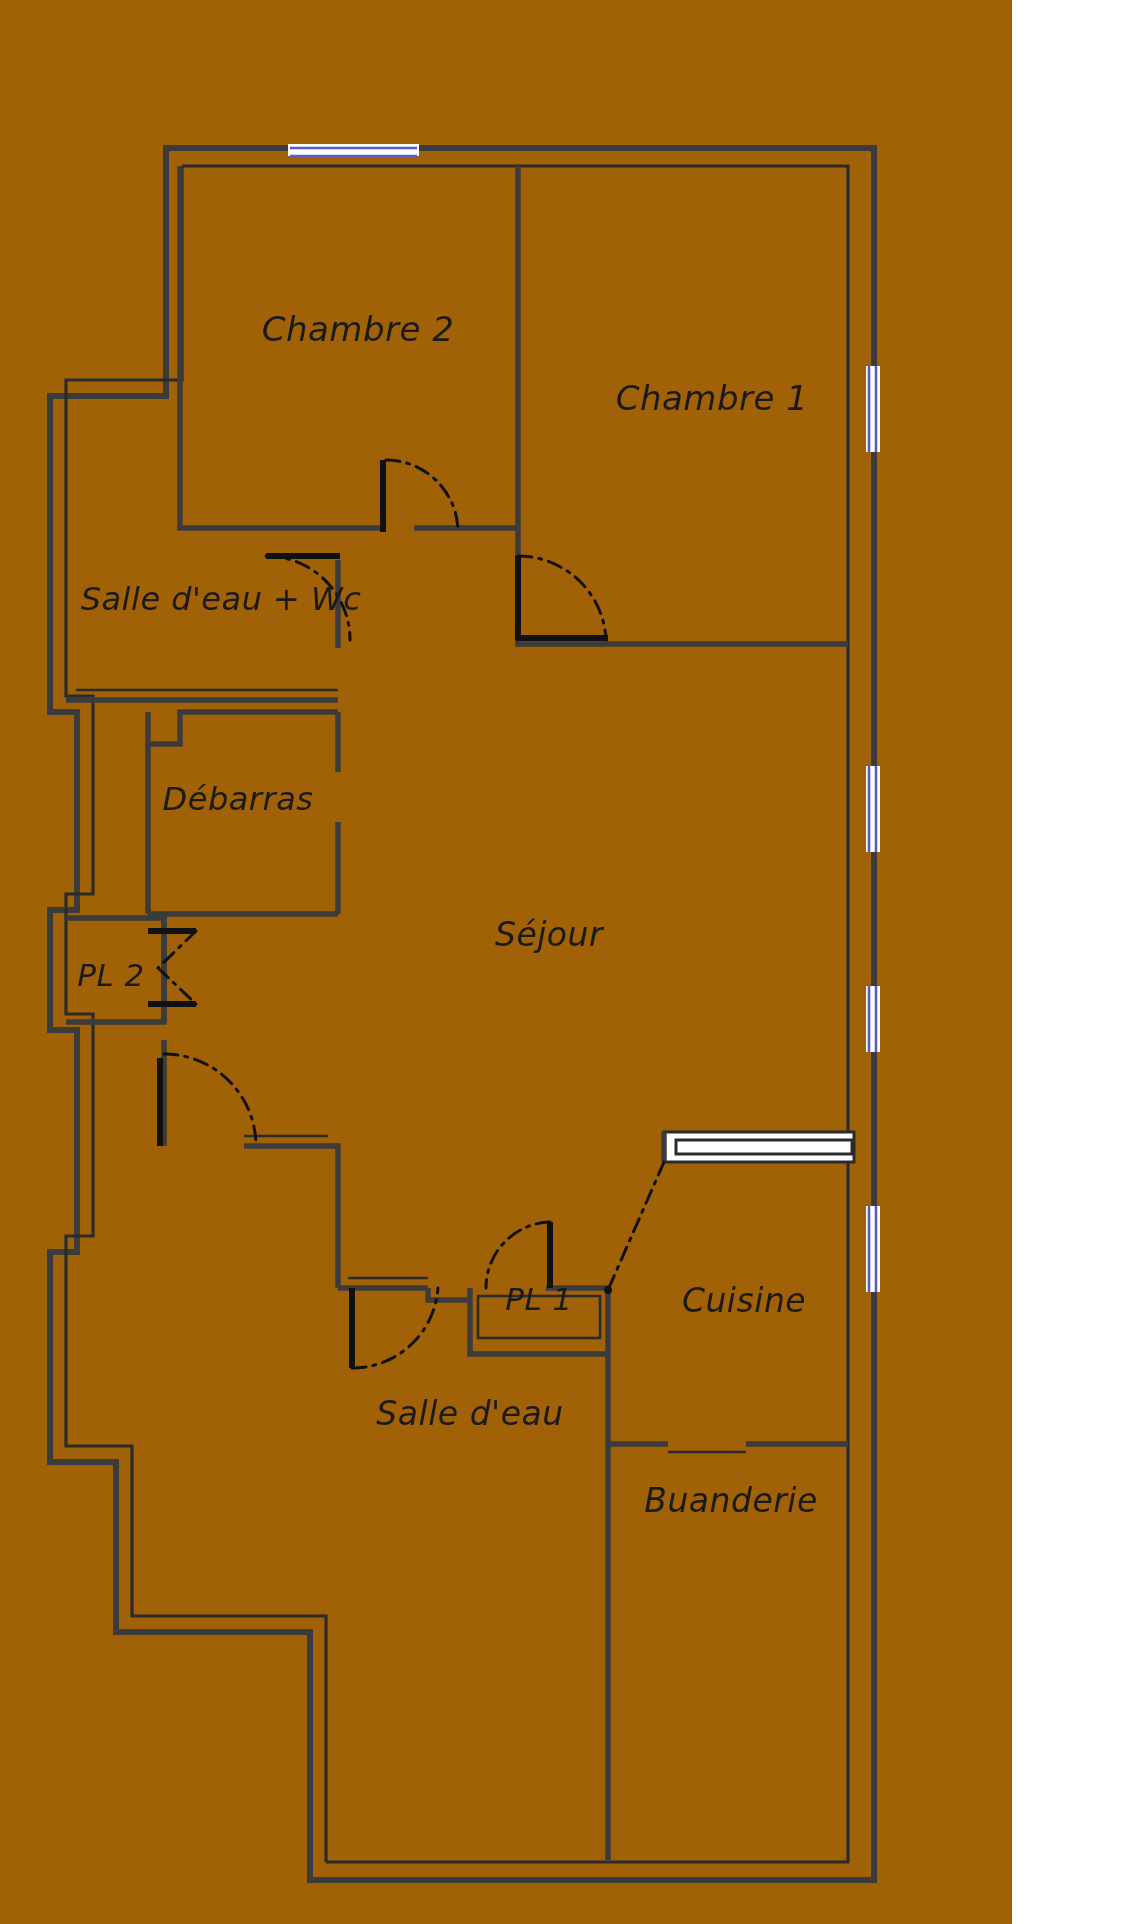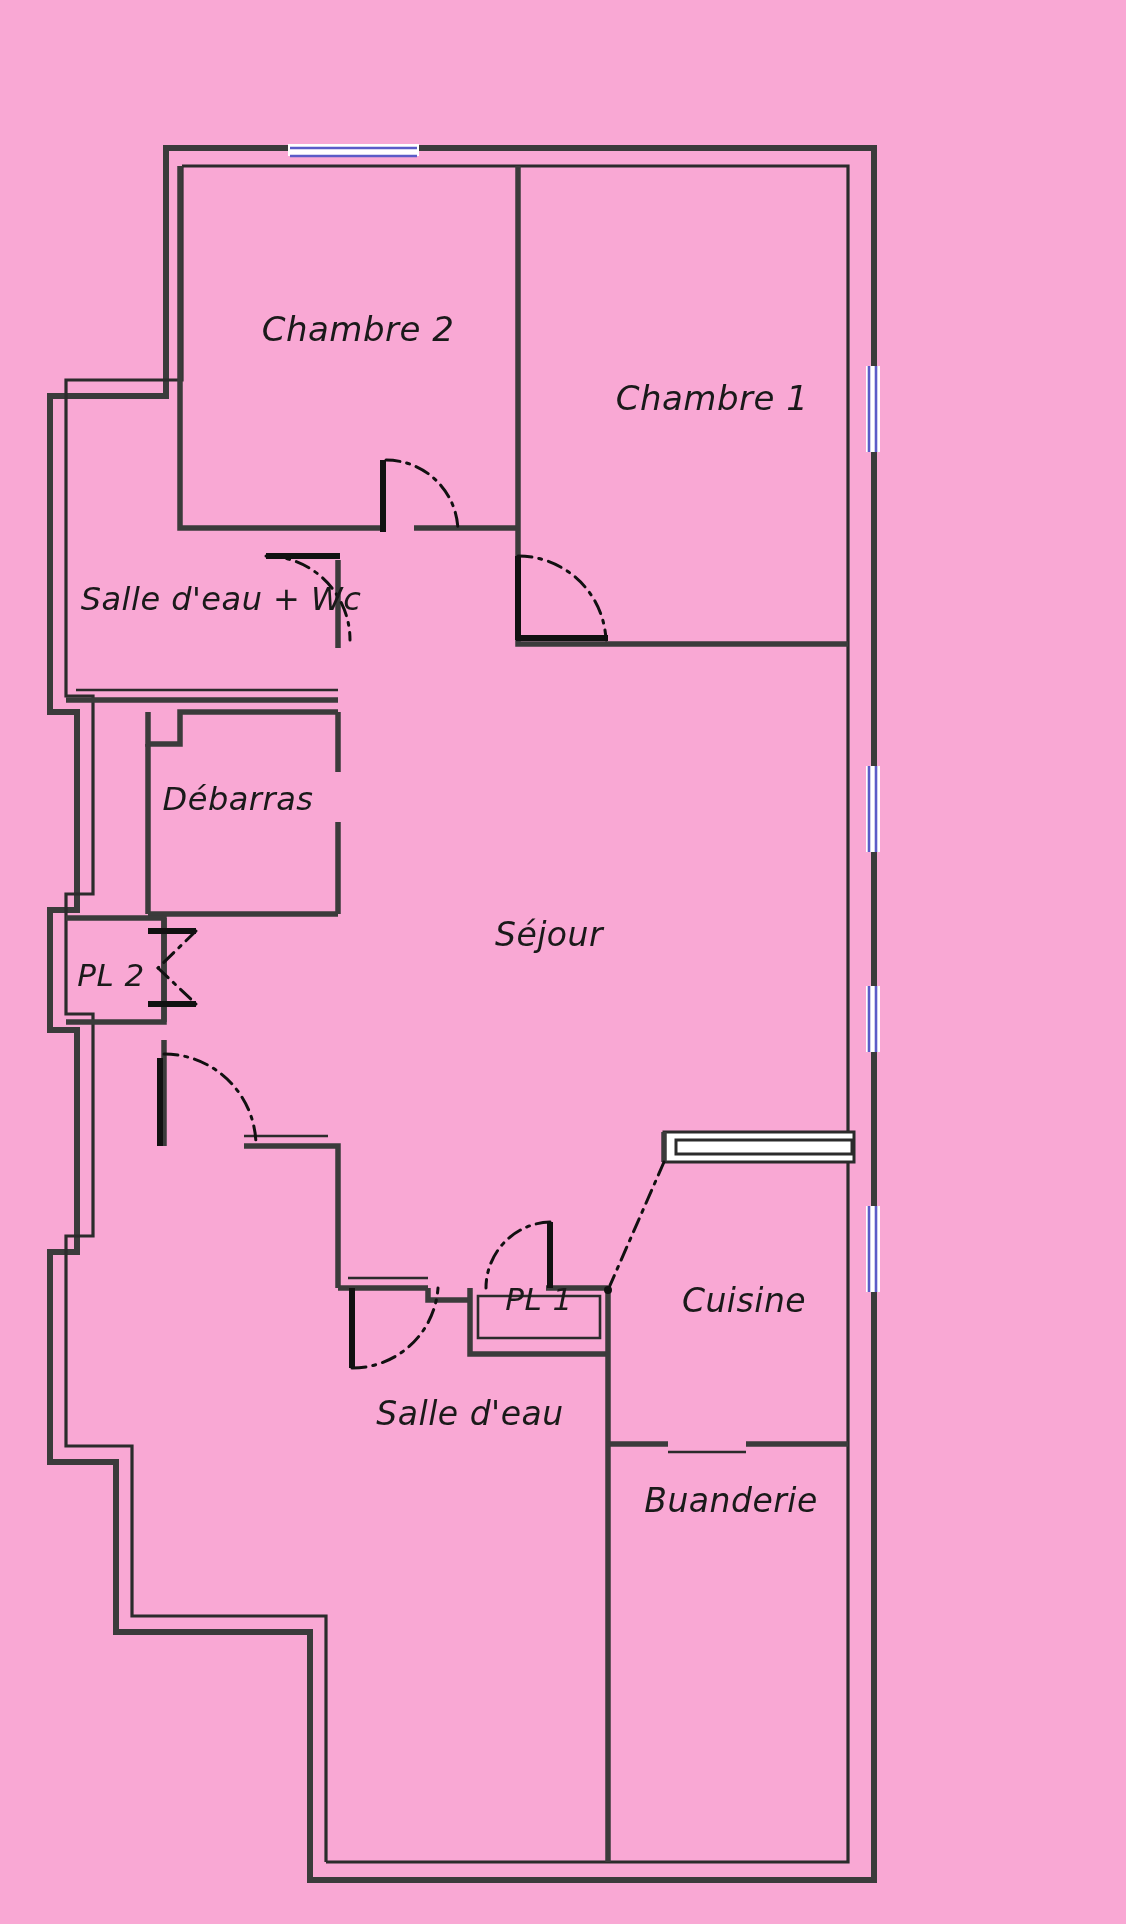--- a/index.html
+++ b/index.html
@@ -9,23 +9,23 @@
     background: #ffffff;
   }
   body {
     width: 1126px;
     height: 1924px;
     font-family: "DejaVu Sans", sans-serif;
     overflow: hidden;
   }
   #floorplan-root {
     position: relative;
-    width: 1126px;
+    width: 1012px;
     height: 1924px;
-    background: #f9a8d4;
+    background: #a16207;
   }
   svg#plan-svg {
     position: absolute;
     left: 0;
     top: 0;
     width: 1126px;
     height: 1924px;
     display: block;
   }
   .room-label {

